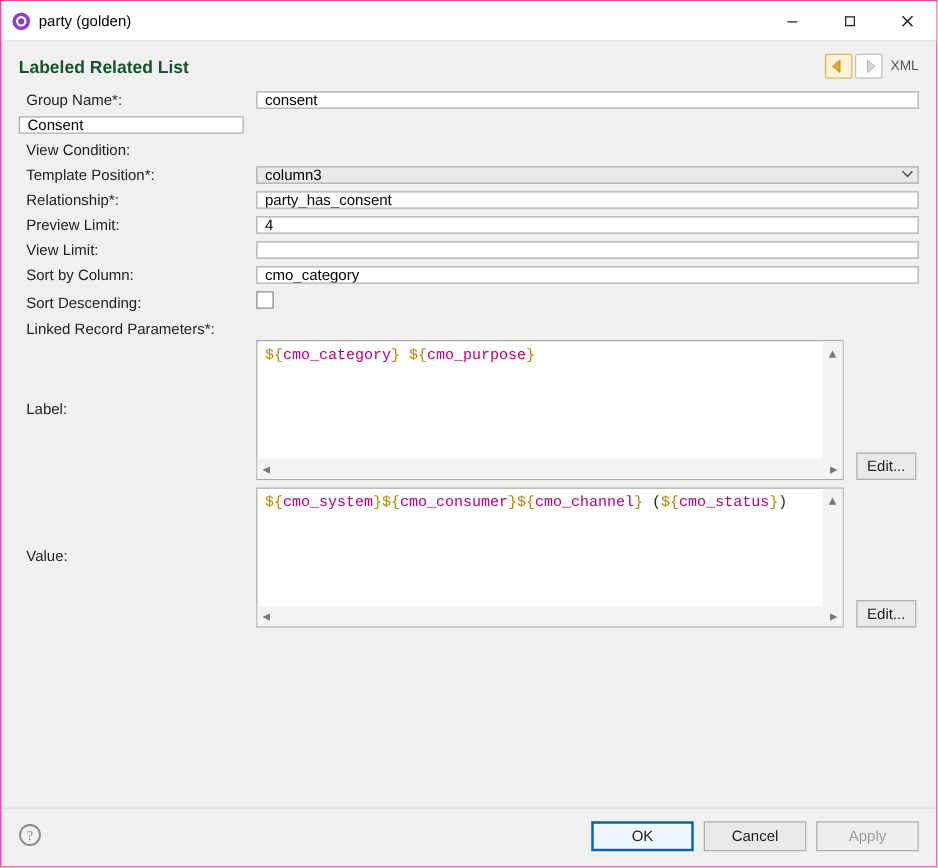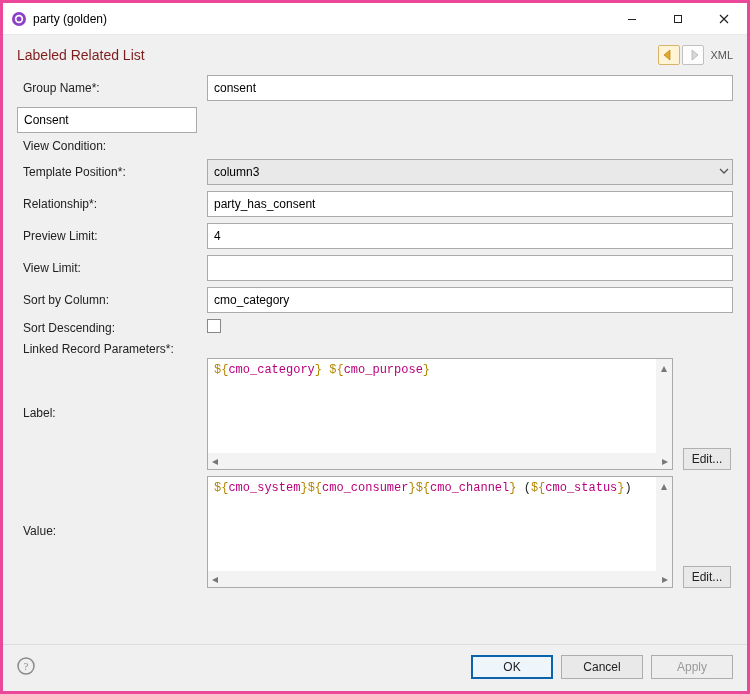--- a/index.html
+++ b/index.html
@@ -1,37 +1,37 @@
 <!DOCTYPE html>
 <html><head>
 <meta charset="utf-8">
 <style>
   * { box-sizing: border-box; }
   html, body { margin: 0; padding: 0; font-family: "Segoe UI", Tahoma, sans-serif; font-size: 12px; color: #222; background: #fff; }
-  .window { width: 750px; height: 694px; border: 3px solid #ec4899; display: flex; flex-direction: column; background: #f0f0f0; }
+  .window { width: 750px; height: 694px; border: 1px solid #ec4899; display: flex; flex-direction: column; background: #f0f0f0; }
   
   .titlebar { height: 32px; background: #fff; display: flex; align-items: center; padding: 0 0 0 8px; border-bottom: 1px solid #e8e8e8;}
   .titlebar .icon { width: 16px; height: 16px; margin-right: 6px; display:flex; align-items:center; justify-content:center; }
   .titlebar .title { flex: 1; font-size: 12px; color: #000; }
   .window-controls { display: flex; }
   .win-btn { width: 46px; height: 32px; display: flex; align-items: center; justify-content: center; }
   
   .header-row { display: flex; align-items: center; padding: 10px 14px 8px 14px; }
-  .header-title { font-weight: 400; font-size: 14px; color: #7f1d1d; flex: 1; }
+  .header-title { font-weight: 700; font-size: 14px; color: #14532d; flex: 1; }
   .nav-btn { width: 22px; height: 20px; border: 1px solid #c0c0c0; background: #fdfdfd; margin-left: 2px; display:flex; align-items:center; justify-content:center; border-radius:2px; }
   .nav-btn.active { background: #fff4d6; border-color: #d8b46a; }
   .xml-link { margin-left: 6px; font-size: 11px; color: #555; }
   
   .form { padding: 2px 14px 6px 14px; flex: 1; overflow: auto; }
   .row { display: grid; grid-template-columns: 180px 1fr 50px; column-gap: 10px; align-items: center; margin-bottom: 6px; }
   .row.top { align-items: flex-start; }
   .row.top .label { padding-top: 48px; }
   .label { font-size: 12px; color: #222; text-align: left; padding-left: 6px; }
   .input {
-    height: 26px; border: 1px solid #aaa; background: #fff; padding: 1px 6px; font-size: 12px; width: 100%;
+    height: 14px; border: 1px solid #aaa; background: #fff; padding: 1px 6px; font-size: 12px; width: 100%;
     font-family: inherit; outline: none;
   }
   .select-wrap { position: relative; }
   .select-wrap .input { background: #e9e9e9; padding-right: 22px; }
   .select-caret { position: absolute; right: 4px; top: 50%; transform: translateY(-50%); pointer-events:none;}
   .chk { width: 14px; height: 14px; border: 1px solid #888; background: #fff; display:inline-block;}
   .textarea-wrap {
     border: 1px solid #aaa; background: #fff; height: 112px; display: grid;
     grid-template-rows: 1fr auto; grid-template-columns: 1fr auto; width: 100%;
   }

